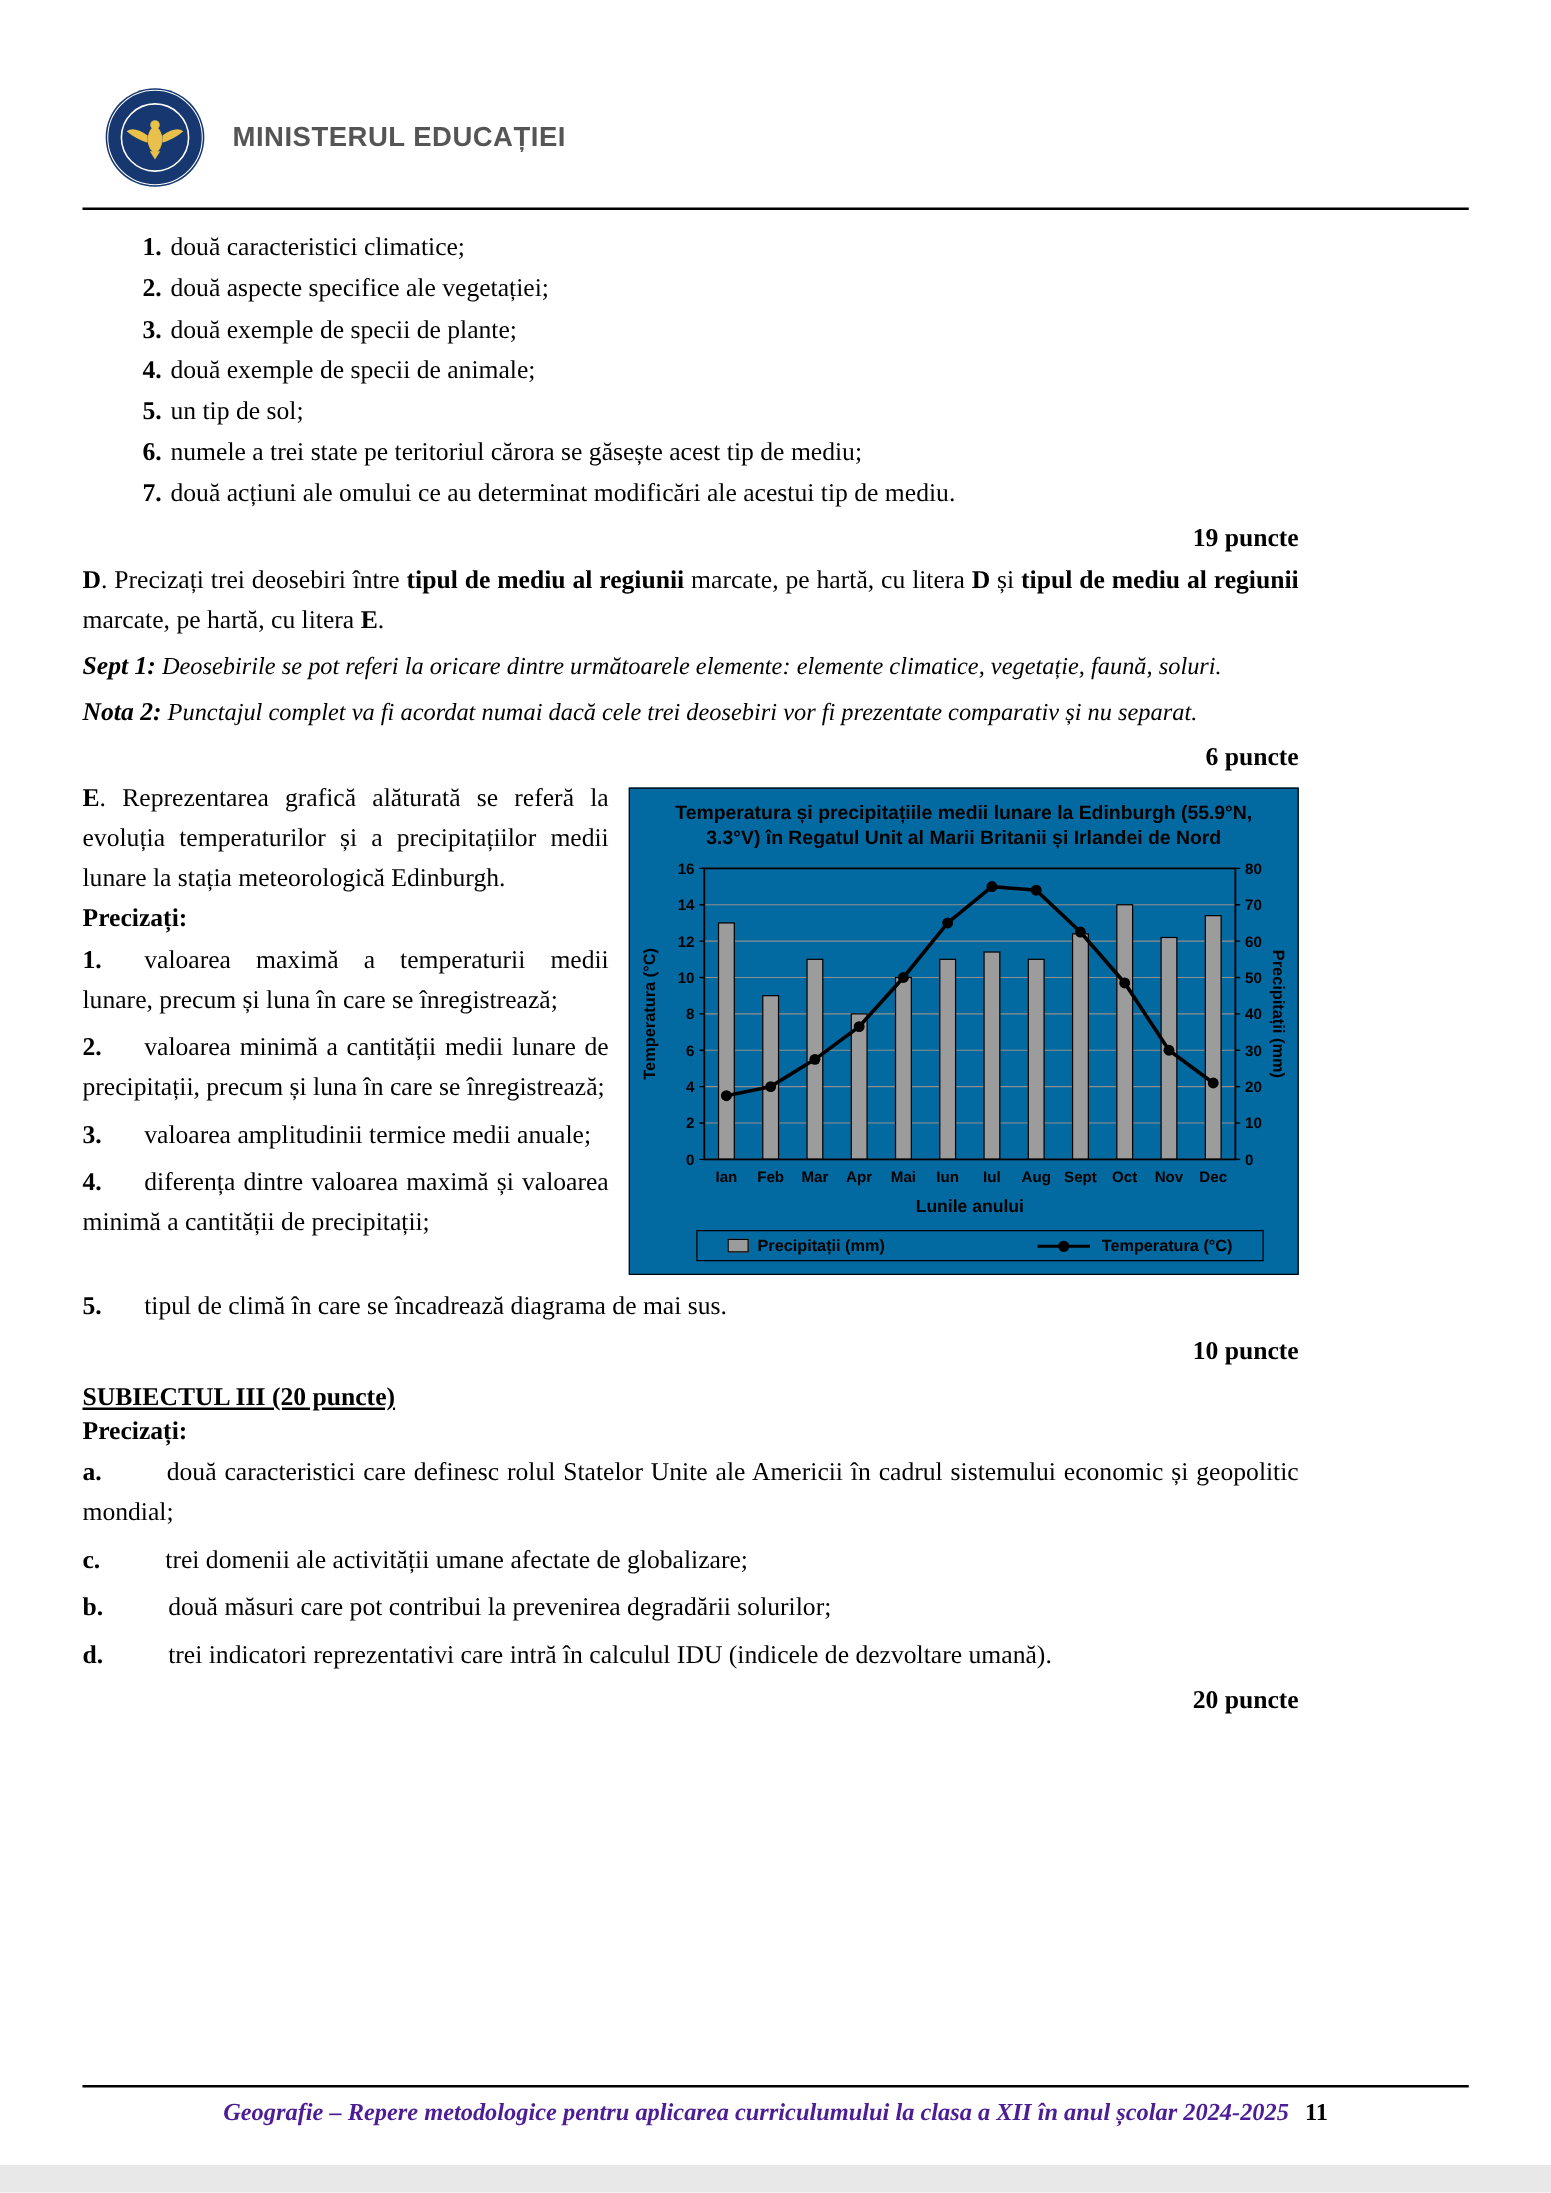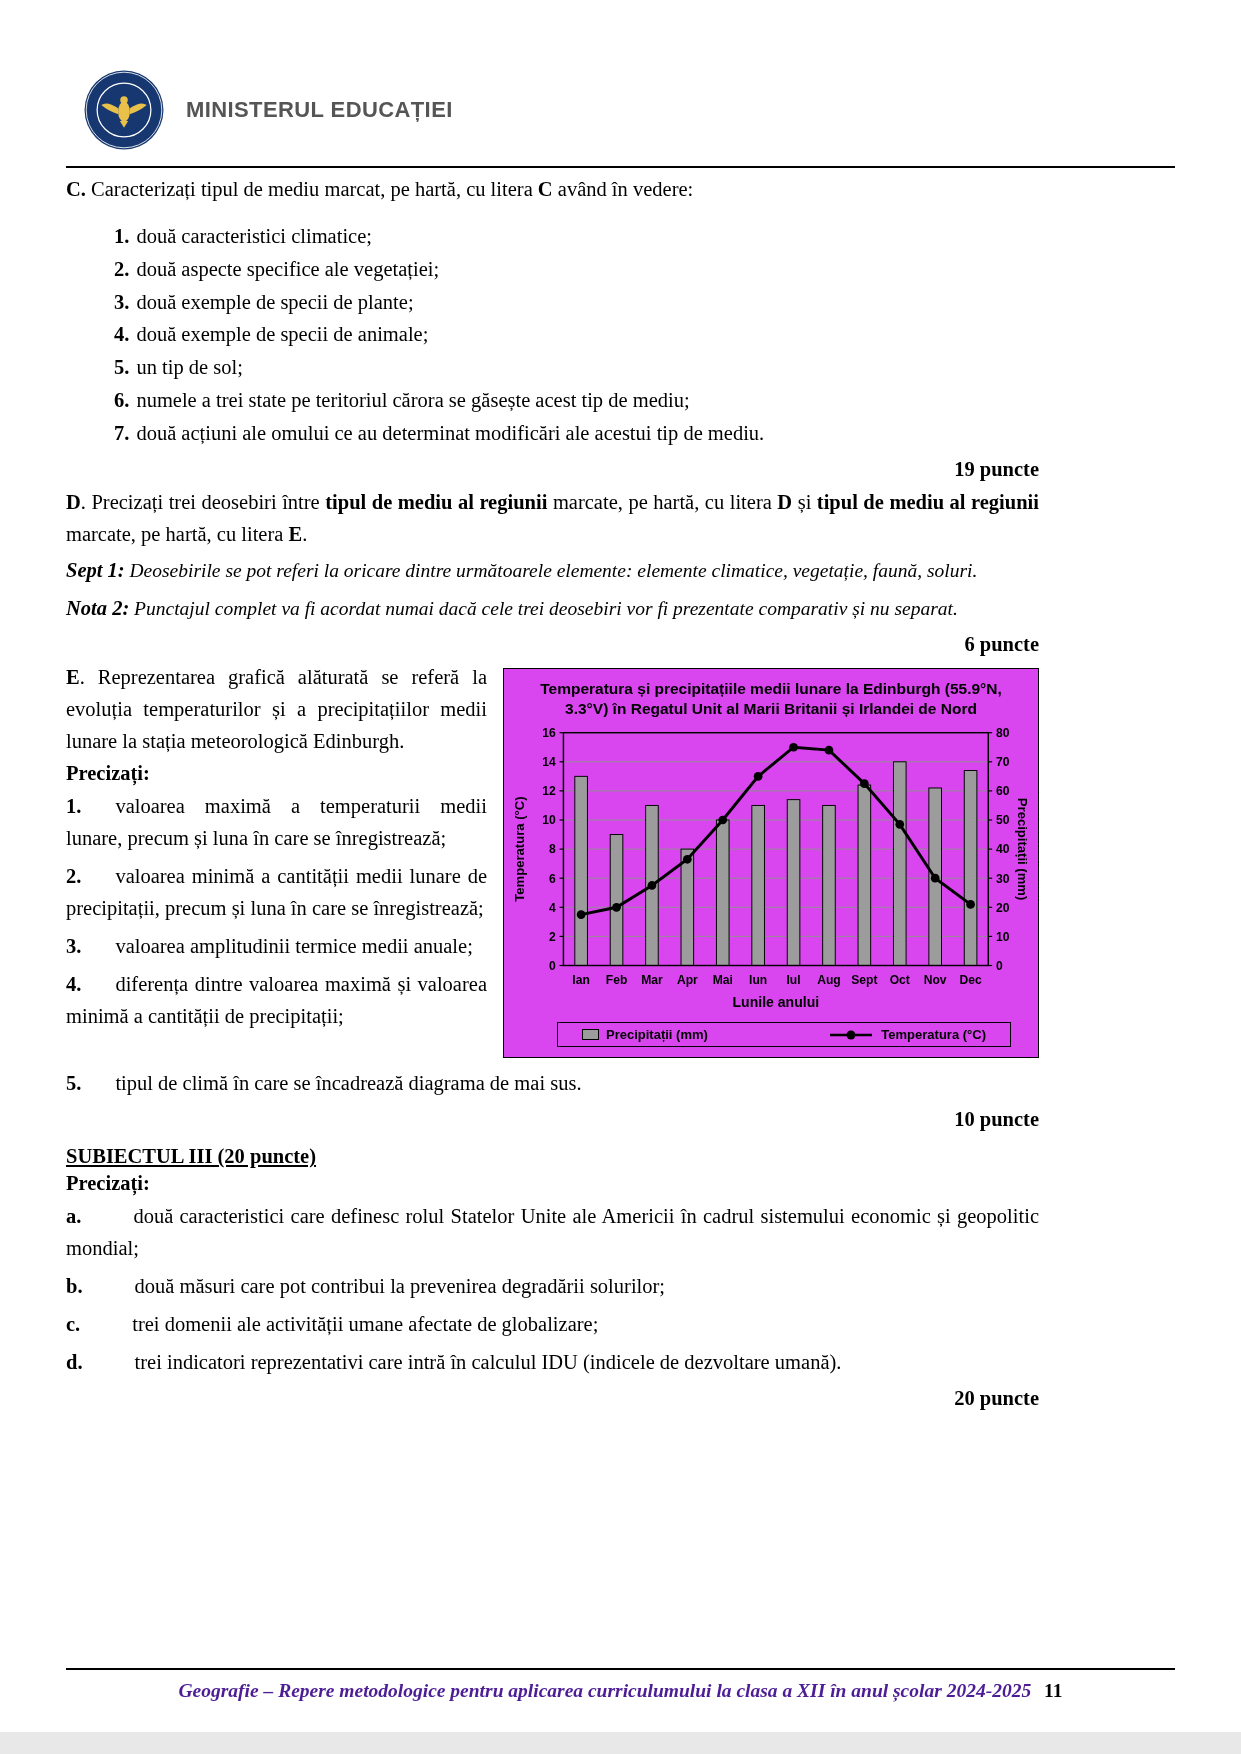--- a/index.html
+++ b/index.html
@@ -29,21 +29,21 @@
   .nota{font-size:19.5px;line-height:1.62;font-style:italic;margin-top:4px}
   .nota .lab{font-weight:bold;font-size:20.5px}
   .tab{display:inline-block;width:34px}
   .tab2{display:inline-block;width:52px}
   .precizati{font-size:20.5px;font-weight:bold;margin-top:4px}
   .sec3-title{font-size:20.5px;font-weight:bold;text-decoration:underline;margin-top:14px}
   .clearb{clear:both}
 
   
   .chart-box{float:right;width:536px;margin:6px 0 10px 16px;border:1.5px solid #000;
-             background:#d946ef;padding:10px 7px 8px}
+             background:#0369a1;padding:10px 7px 8px}
   .chart-title{font-family:"Liberation Sans",sans-serif;font-weight:bold;font-size:15.5px;
                text-align:center;line-height:1.3}
   #chart-svg{display:block;margin:4px auto 0}
   .ct{font-family:"Liberation Sans",sans-serif;font-size:12.5px;font-weight:bold;fill:#000}
   .cax{font-family:"Liberation Sans",sans-serif;font-size:13.5px;font-weight:bold;fill:#000}
   .cxl{font-family:"Liberation Sans",sans-serif;font-size:14.5px;font-weight:bold;fill:#000}
   .chart-legend{display:flex;justify-content:space-between;align-items:center;
                 border:1px solid #000;margin:8px 20px 2px 46px;padding:4px 24px}
   .legend-item{display:flex;align-items:center;gap:7px;
                font-family:"Liberation Sans",sans-serif;font-size:13px;font-weight:bold}
@@ -75,23 +75,20 @@
             <path d="M45 63 L50 71 L55 63 Z"></path>
           </g>
         </svg>
         <div class="ministry">MINISTERUL EDUCAȚIEI</div>
       </div>
     </div>
     <div class="hdr-rule"></div>
 
     <div class="content">
 
-      <p class="body">
-        <span class="b">C.</span><span> Caracterizați tipul de mediu marcat, pe hartă, cu litera </span><span class="b">C</span><span> având în vedere:</span>
-      </p>
       <div class="c-list">
         <div class="c-item"><span class="num">1.</span><span>două caracteristici climatice;</span></div>
         <div class="c-item"><span class="num">2.</span><span>două aspecte specifice ale vegetației;</span></div>
         <div class="c-item"><span class="num">3.</span><span>două exemple de specii de plante;</span></div>
         <div class="c-item"><span class="num">4.</span><span>două exemple de specii de animale;</span></div>
         <div class="c-item"><span class="num">5.</span><span>un tip de sol;</span></div>
         <div class="c-item"><span class="num">6.</span><span>numele a trei state pe teritoriul cărora se găsește acest tip de mediu;</span></div>
         <div class="c-item"><span class="num">7.</span><span>două acțiuni ale omului ce au determinat modificări ale acestui tip de mediu.</span></div>
       </div>
       <div class="pts">19 puncte</div>
@@ -226,22 +223,22 @@
         <p class="body"><span class="b">4.</span><span class="tab"></span><span>diferența dintre valoarea maximă și valoarea minimă a cantității de precipitații;</span></p>
         <p class="body clearb"><span class="b">5.</span><span class="tab"></span><span>tipul de climă în care se încadrează diagrama de mai sus.</span></p>
 
         <div class="pts">10 puncte</div>
       </div>
 
       <div class="sec3-title">SUBIECTUL III (20 puncte)</div>
       <div class="precizati">Precizați:</div>
 
       <p class="body"><span class="b">a.</span><span class="tab2"></span><span>două caracteristici care definesc rolul Statelor Unite ale Americii în cadrul sistemului economic și geopolitic mondial;</span></p>
+      <p class="body"><span class="b">c.</span><span class="tab2"></span><span>trei domenii ale activității umane afectate de globalizare;</span></p>
       <p class="body"><span class="b">b.</span><span class="tab2"></span><span>două măsuri care pot contribui la prevenirea degradării solurilor;</span></p>
-      <p class="body"><span class="b">c.</span><span class="tab2"></span><span>trei domenii ale activității umane afectate de globalizare;</span></p>
       <p class="body"><span class="b">d.</span><span class="tab2"></span><span>trei indicatori reprezentativi care intră în calculul IDU (indicele de dezvoltare umană).</span></p>
 
       <div class="pts">20 puncte</div>
 
     </div>
   </div>
 
   <div class="footer">
     <span class="footer-text">Geografie – Repere metodologice pentru aplicarea curriculumului la clasa a XII în anul școlar 2024-2025</span>
     <span class="footer-page">11</span>

